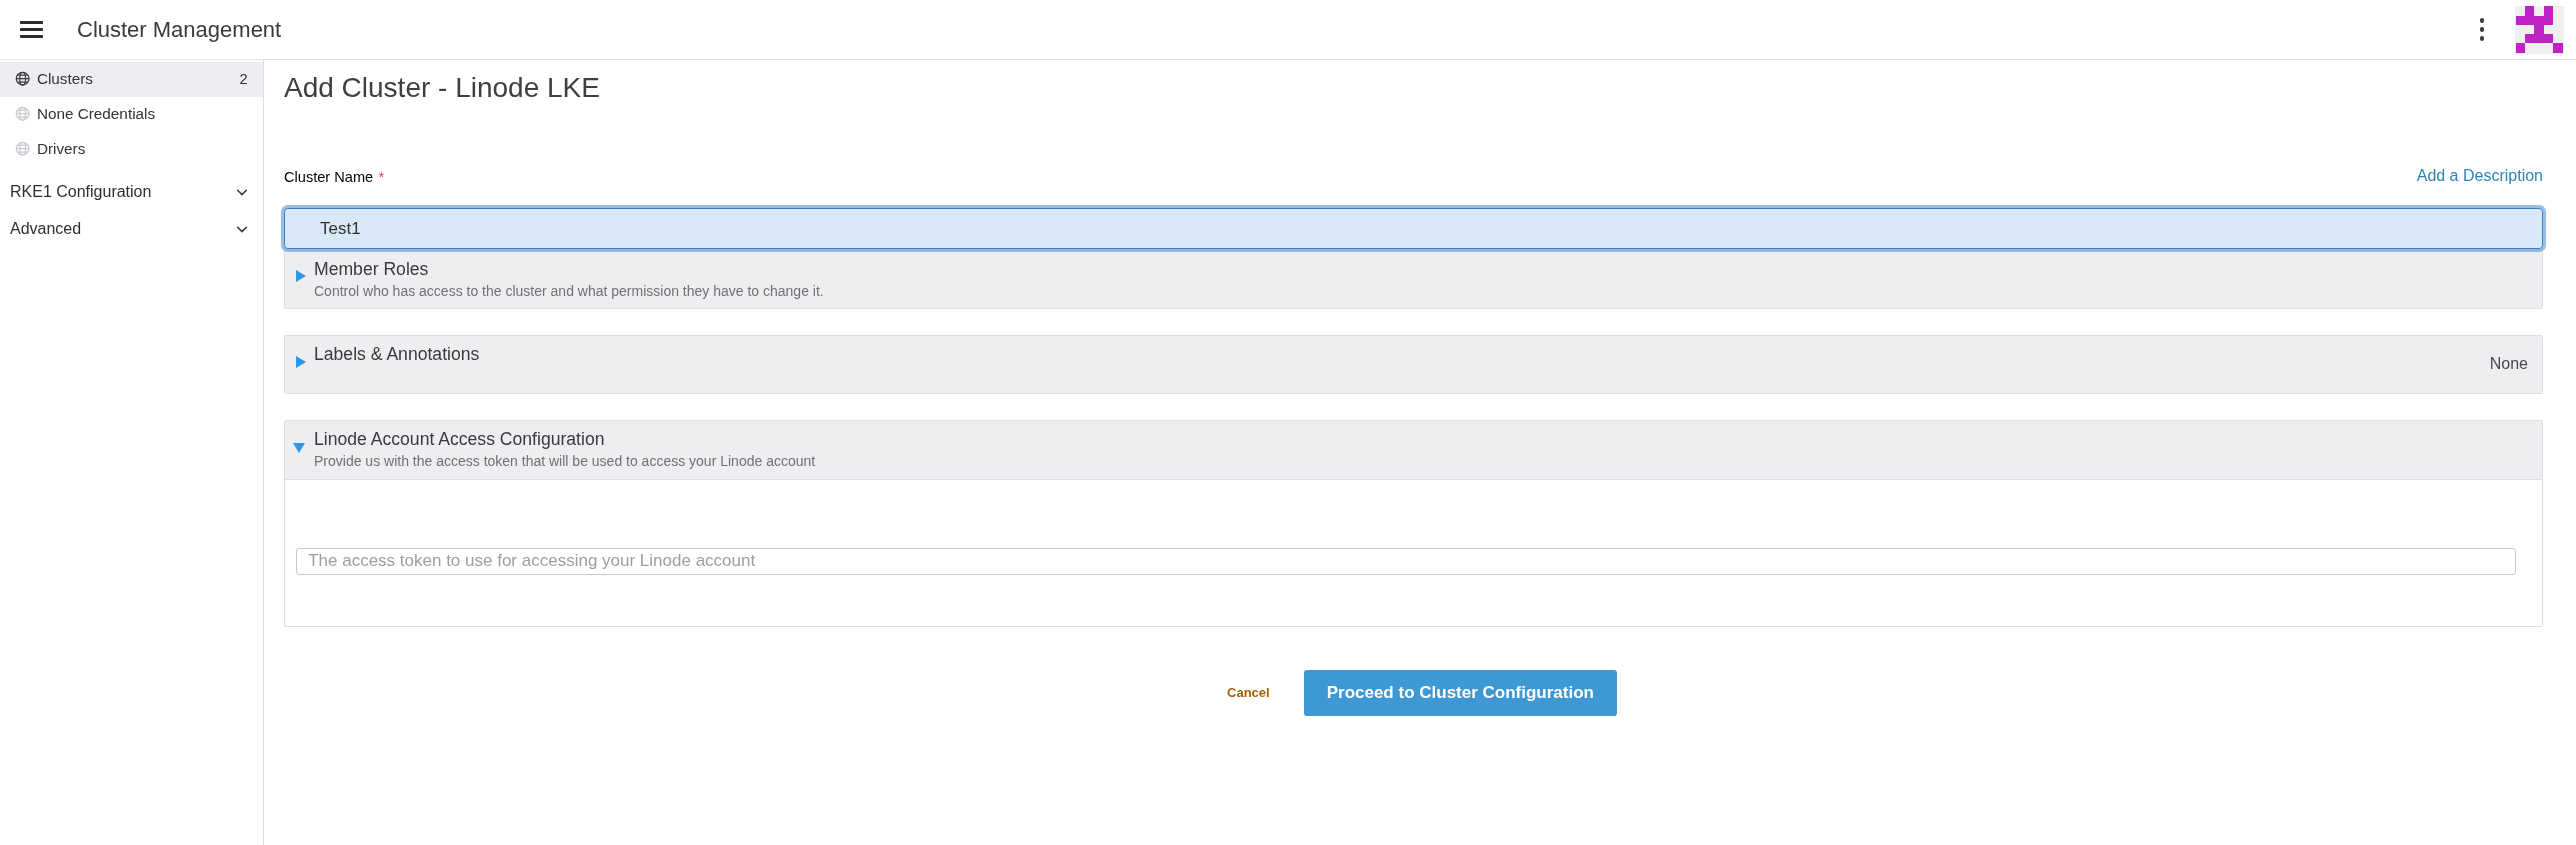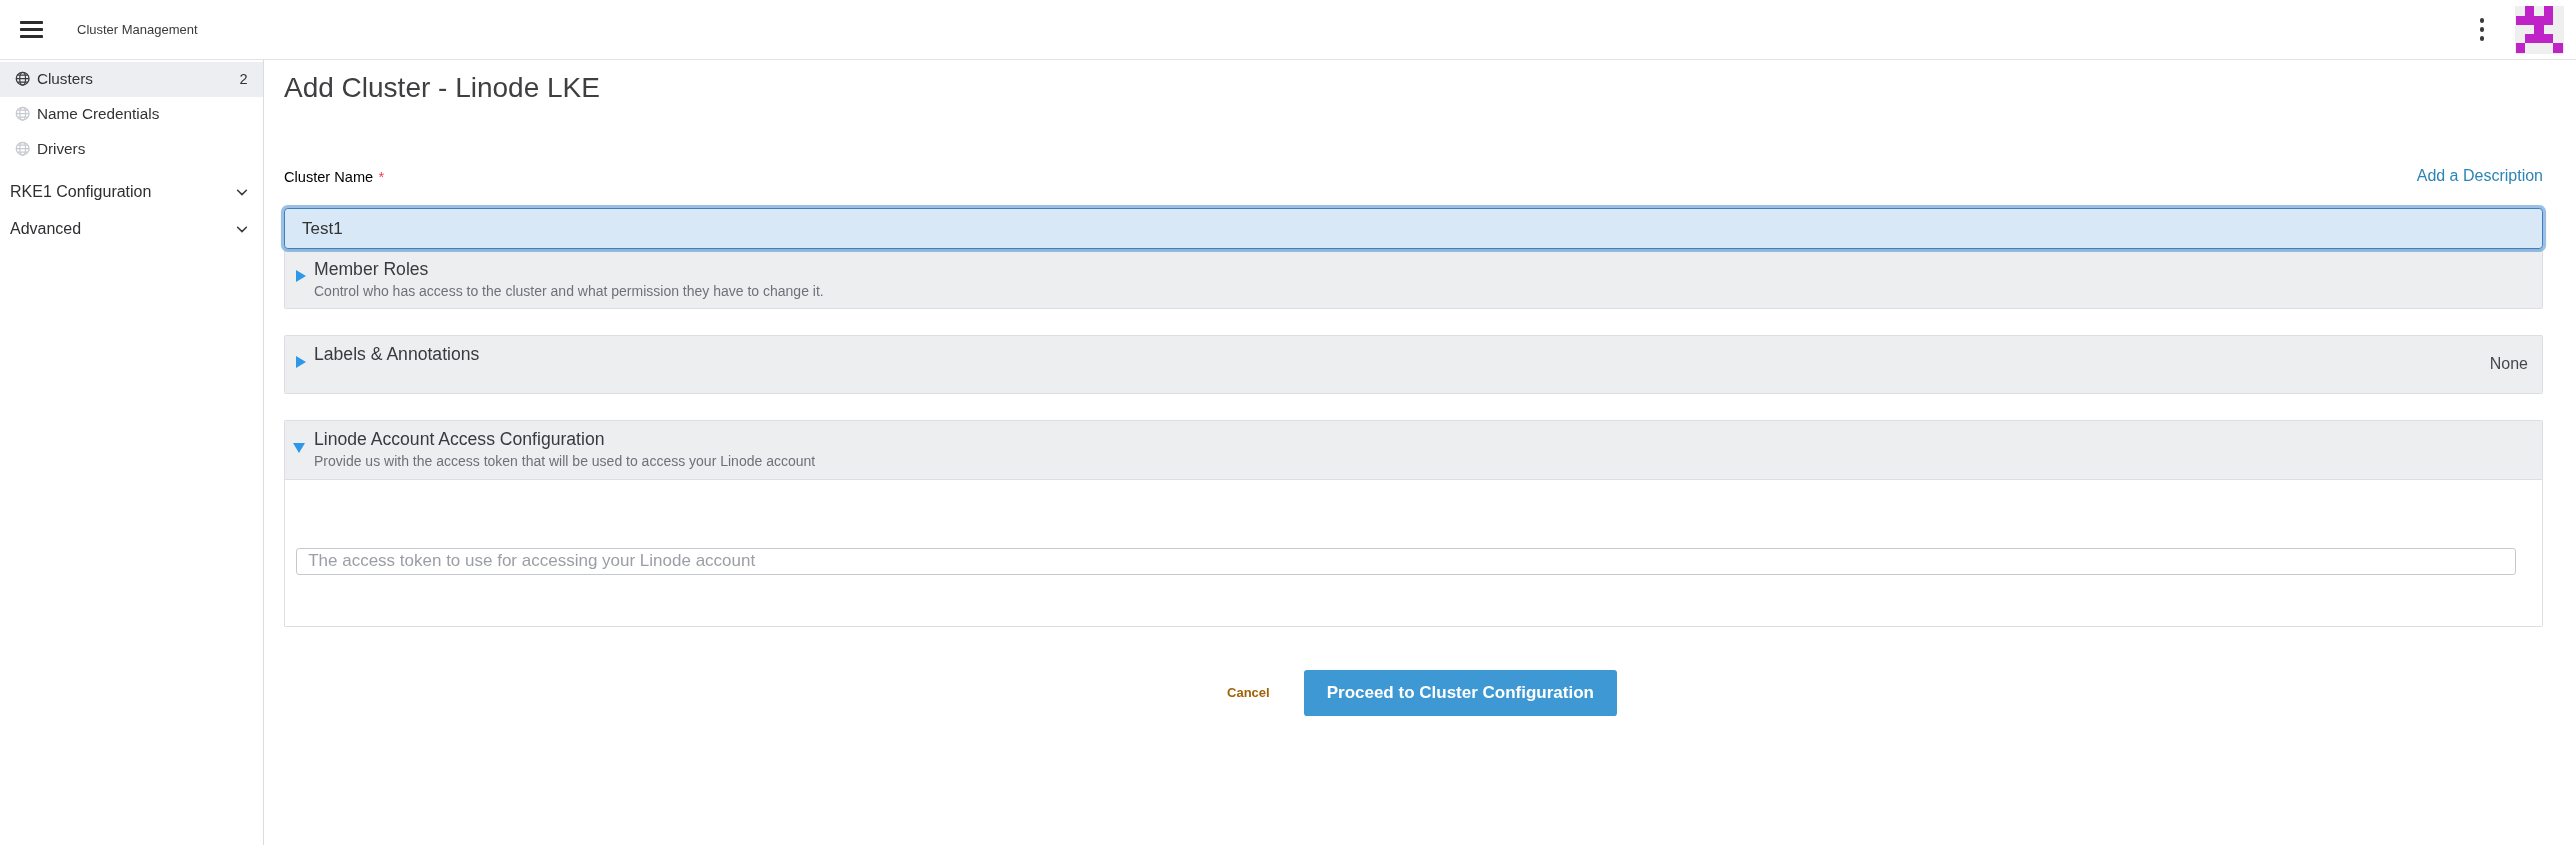--- a/index.html
+++ b/index.html
@@ -5,21 +5,21 @@
   * { margin:0; padding:0; box-sizing:border-box; }
   html,body { width:2576px; height:845px; background:#fff;
     font-family:"Liberation Sans", sans-serif; color:#2f2f33; overflow:hidden; }
   .app { display:flex; flex-direction:column; height:100%; }
 
   
   .header { flex:0 0 60px; display:flex; align-items:center;
     border-bottom:0.8px solid #e3e4e8; padding:0 12.3px 0 20px; background:#fff; }
   .hamburger { width:23px; display:flex; flex-direction:column; gap:3.8px; cursor:pointer; }
   .hamburger span { display:block; height:3.1px; background:#2c2c2e; border-radius:0.8px; }
-  .header-title { margin-left:34px; font-size:13px; color:#3a3a3e;text-align:center; }
+  .header-title { margin-left:34px; font-size:22px; color:#3a3a3e;text-align:center; }
   .header-spacer { flex:1; }
   .kebab { display:flex; flex-direction:column; align-items:center; gap:4.6px;
     margin-right:26px; padding:4.6px; cursor:pointer; }
   .kebab i { width:4.6px; height:4.6px; background:#3a3a3a; border-radius:50%; }
   .logo { width:49px; height:48px; background:#efeff0; display:grid;
     grid-template-columns:repeat(5,1fr); grid-template-rows:repeat(5,1fr); padding:0.8px; }
 
   
   .bodyrow { display:flex; flex:1; min-height:0; }
 
@@ -39,21 +39,21 @@
 
   
   .main { flex:1; padding:0 33px 0 20px; }
   .page-title { margin-top:12.3px; font-weight:400; font-size:28px; color:#3f3f42; }
   .label-row { margin-top:63px; display:flex; align-items:flex-end; }
   .field-label { font-size:14.6px; color:#000000; }
   .req { color:#ef4047; margin-left:5.4px; font-size:14.6px; }
   .desc-link { margin-left:auto; font-size:16px; color:#2c84b4; cursor:pointer; }
   .name-input { margin-top:23px; width:100%; height:41px; border:1.5px solid #3f80c1;
     border-radius:3.8px; background:#d9e8f6; box-shadow:0 0 0 3.1px rgba(96,151,212,.62);
-    font-size:17px; color:#333; padding:0 17px; font-family:inherit; outline:none; }
+    font-size:17px; color:#333; padding:0 35px; font-family:inherit; outline:none; }
 
   .section { border:0.8px solid #dddee4; background:#edeef0; border-radius:1.5px; }
   .section.s2 { margin-top:26px; }
   .sec-head { position:relative; padding:8.4px 15.3px 9.2px 29px; min-height:57px; cursor:pointer; }
   .tri-right { position:absolute; left:10.7px; top:20px; width:0; height:0;
     border-left:10px solid #2e97e8; border-top:6.1px solid transparent; border-bottom:6.1px solid transparent; }
   .tri-down { position:absolute; left:8.4px; top:22px; width:0; height:0;
     border-top:10px solid #2e97e8; border-left:6.1px solid transparent; border-right:6.1px solid transparent; }
   .sec-title { font-size:17.6px; color:#3a3a3e; }
   .sec-sub { font-size:14px; color:#70707a; margin-top:3.1px; }
@@ -131,21 +131,21 @@
         <span>Clusters</span>
         <span class="nav-count">2</span>
       </div>
 
       <div class="nav-item">
         <svg class="icon-light" width="15.3" height="15.3" viewBox="0 0 24 24" fill="none" stroke="currentColor" stroke-width="2">
           <circle cx="12" cy="12" r="10"></circle>
             <ellipse cx="12" cy="12" rx="4.6" ry="10"></ellipse>
           <path d="M2 12h20M3.6 6.4h16.8M3.6 17.6h16.8"></path>
         </svg>
-        <span>Name Credentials</span>
+        <span>None Credentials</span>
       </div>
 
       <div class="nav-item">
         <svg class="icon-light" width="15.3" height="15.3" viewBox="0 0 24 24" fill="none" stroke="currentColor" stroke-width="2">
           <circle cx="12" cy="12" r="10"></circle>
             <ellipse cx="12" cy="12" rx="4.6" ry="10"></ellipse>
           <path d="M2 12h20M3.6 6.4h16.8M3.6 17.6h16.8"></path>
         </svg>
         <span>Drivers</span>
       </div>

